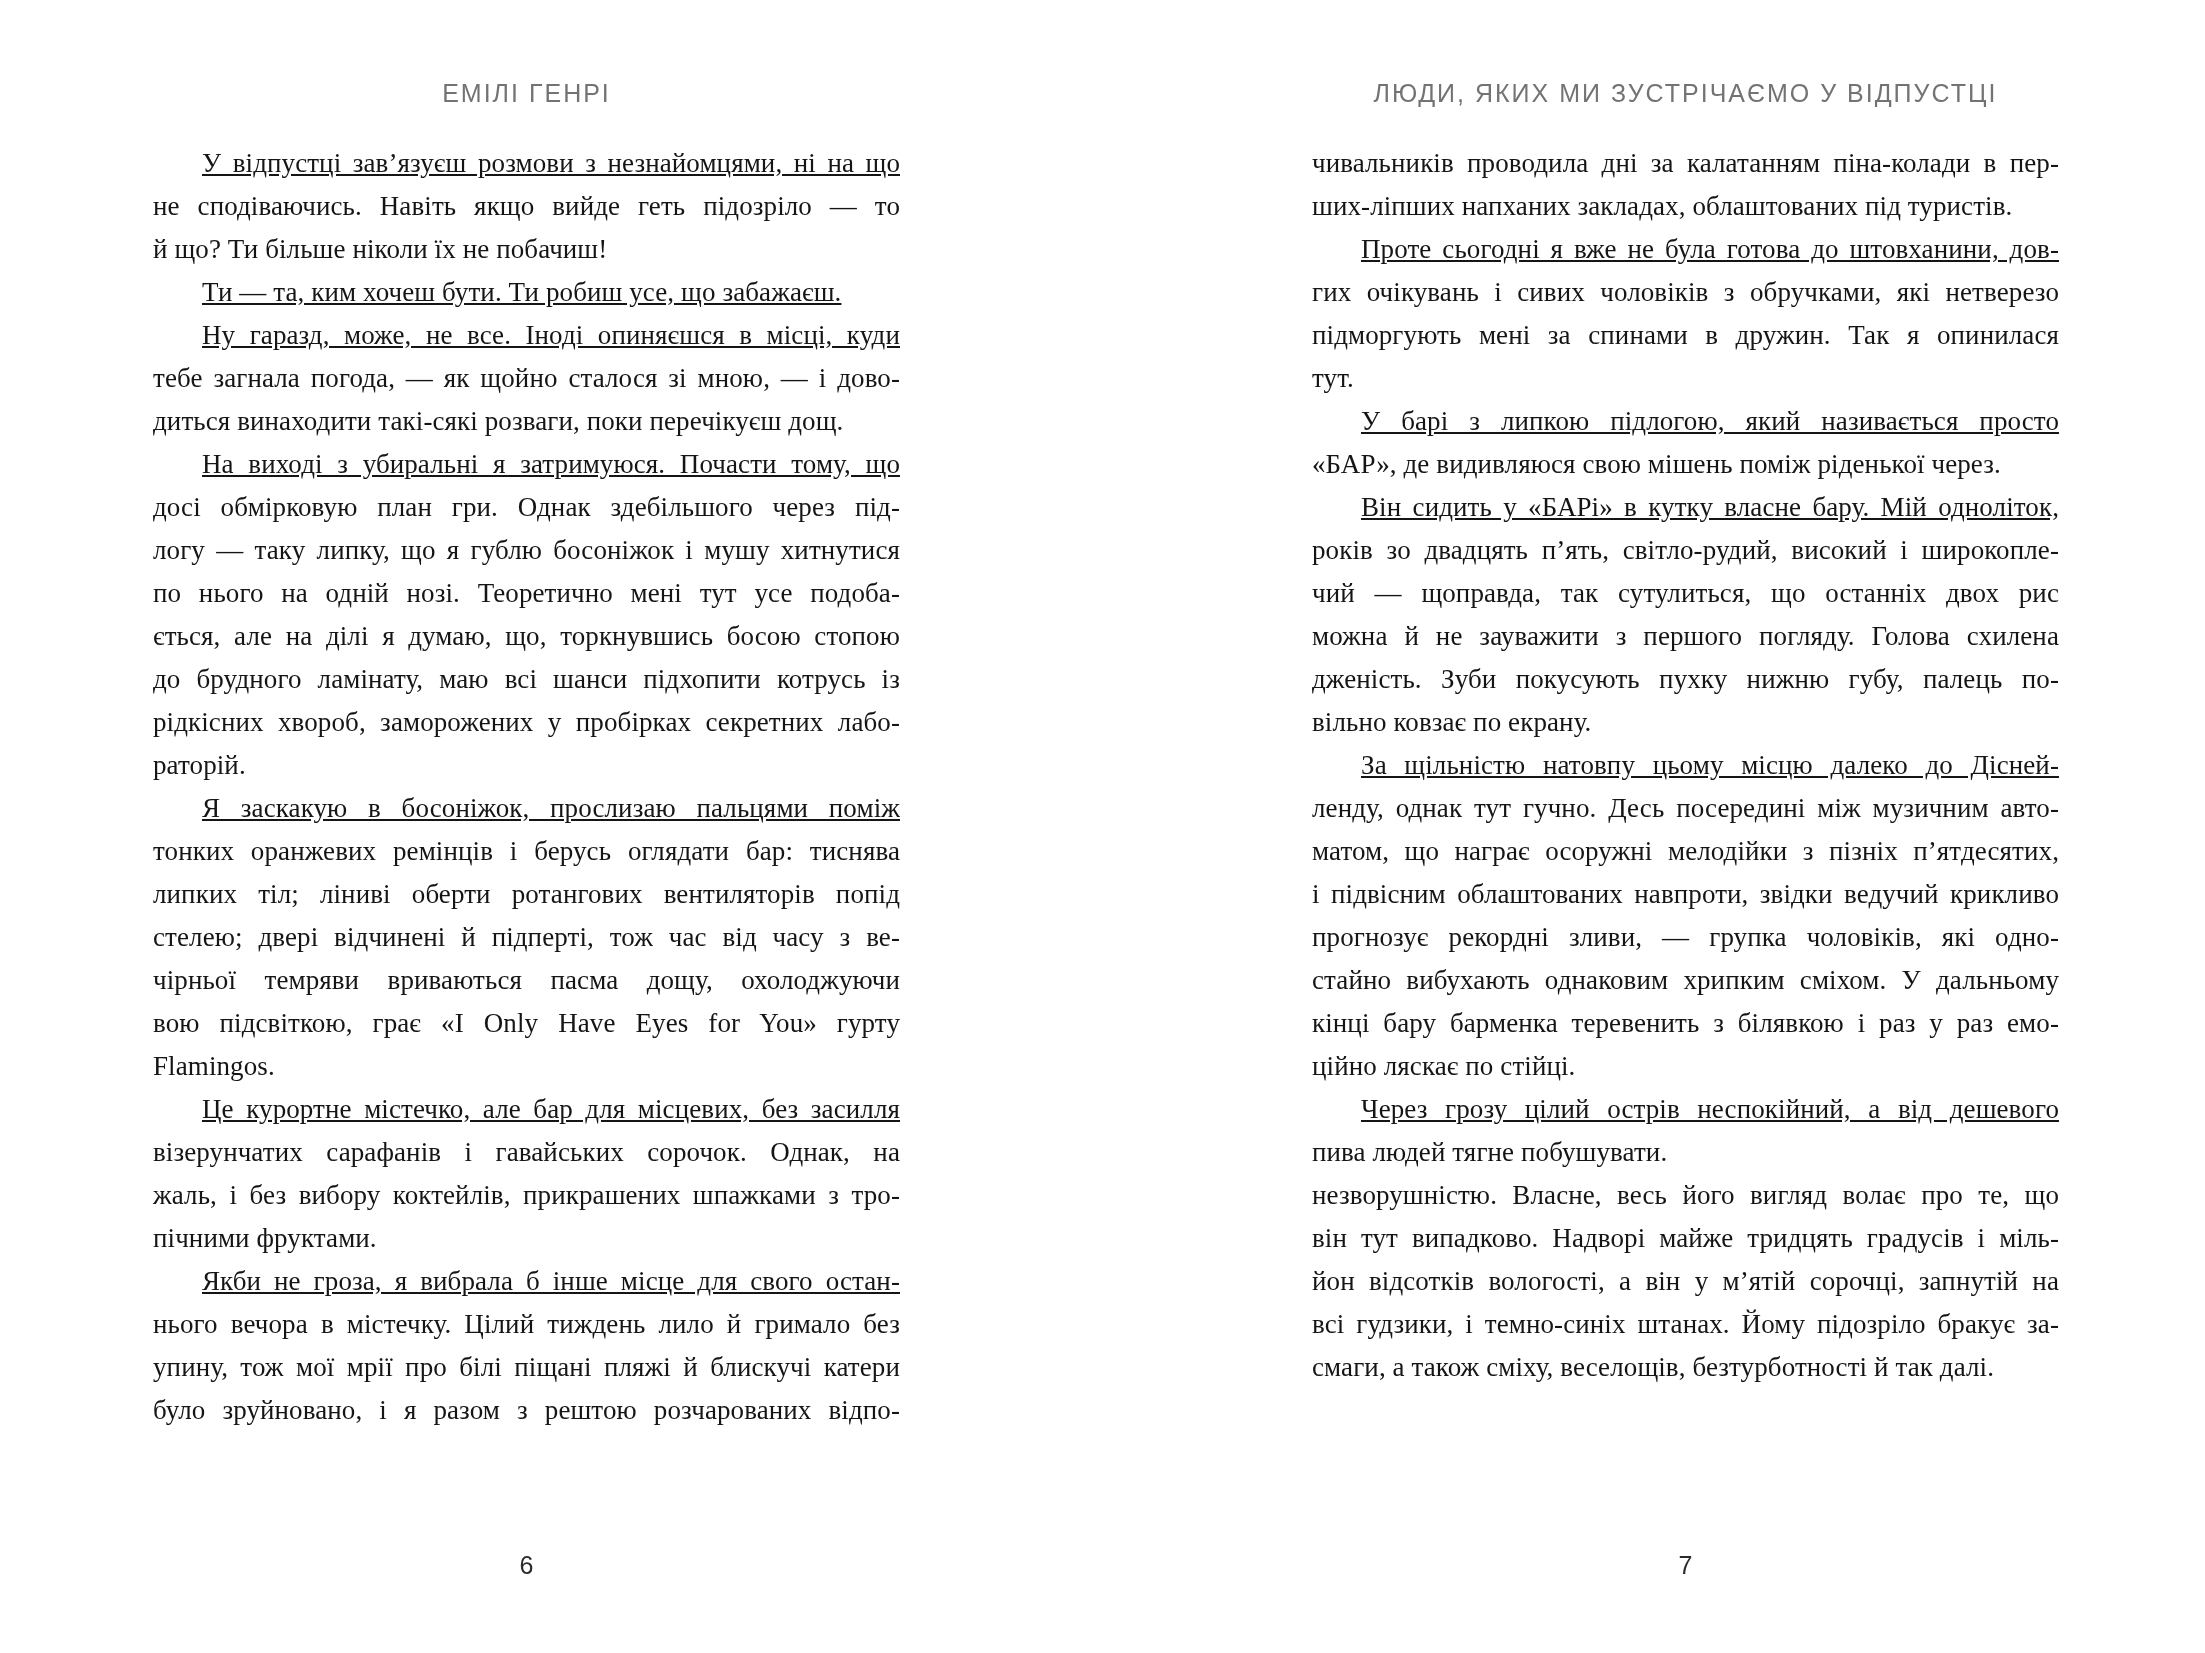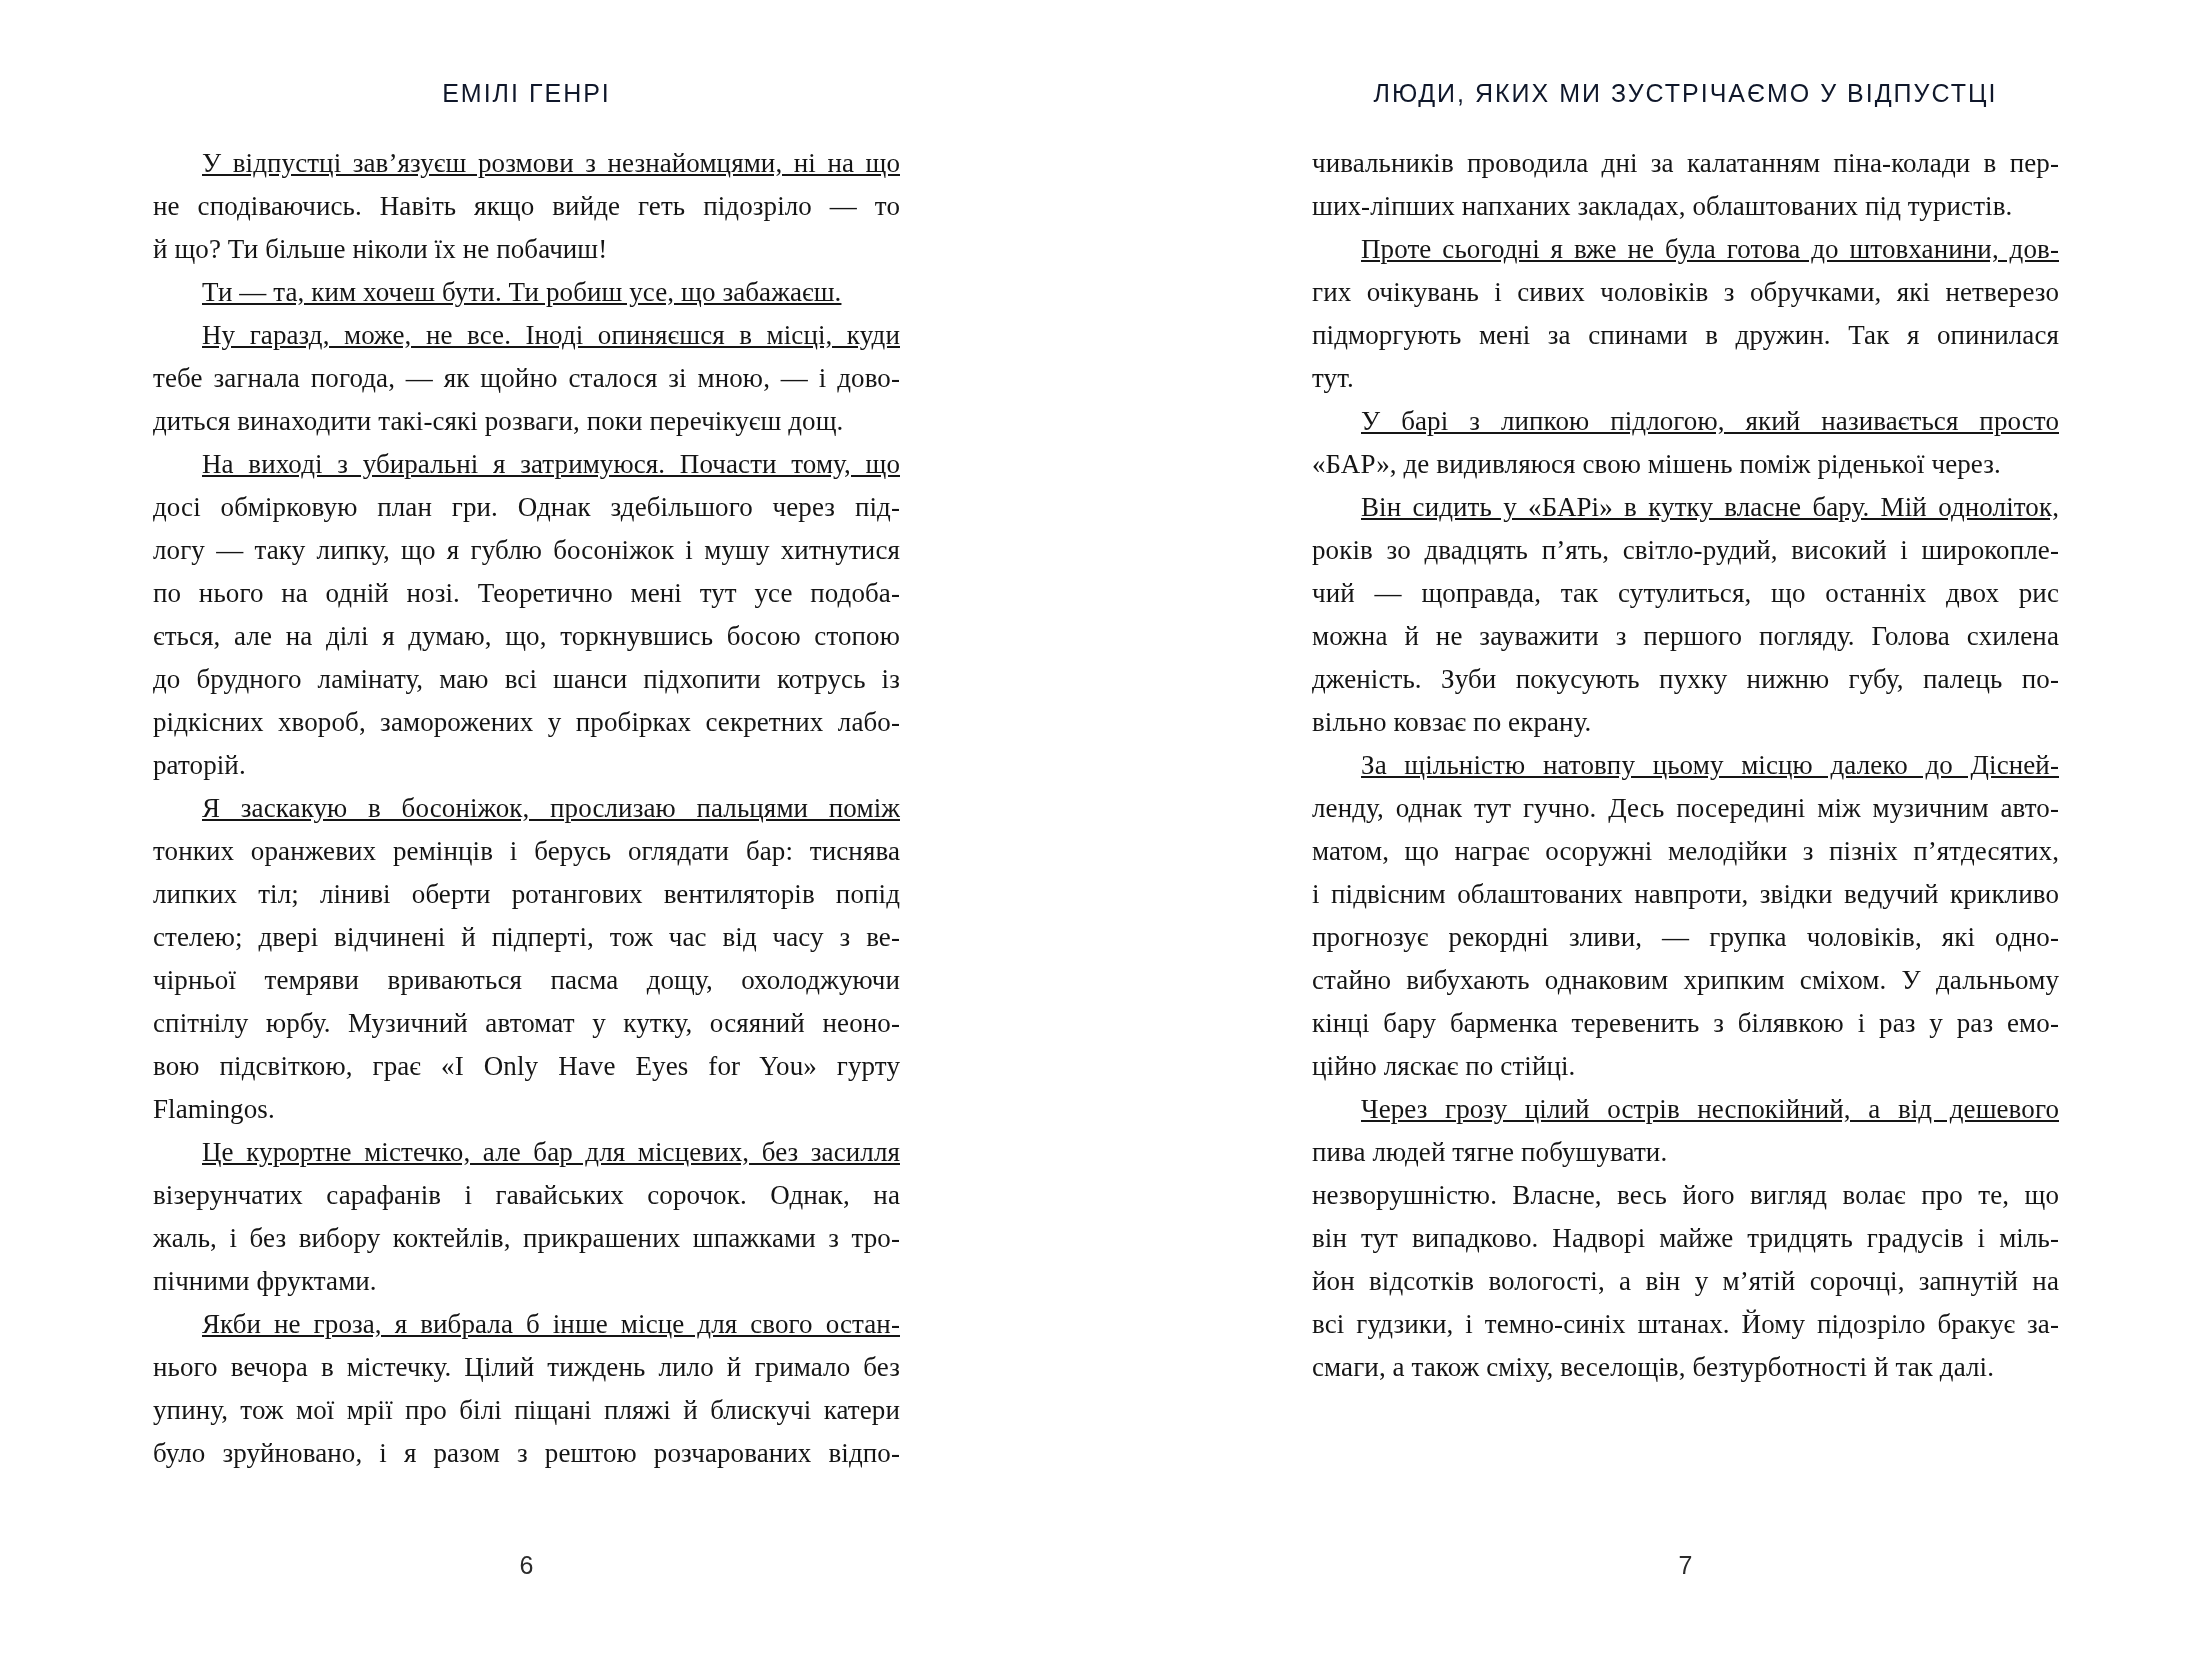--- a/index.html
+++ b/index.html
@@ -32,21 +32,21 @@
   .running-header {
     position: absolute;
     top: 79px;
     left: 0;
     width: 100%;
     text-align: center;
     font-family: "Liberation Sans", sans-serif;
     font-weight: 400;
     font-size: 25px;
     letter-spacing: 2px;
-    color: #0f172a;
+    color: #737373;
     white-space: nowrap;
   }
 
   .page-body {
     position: absolute;
     top: 142px;
     left: 0;
     right: 0;
   }
 
@@ -111,21 +111,20 @@
           <div class="line">до брудного ламінату, маю всі шанси підхопити котрусь із</div>
           <div class="line">рідкісних хвороб, заморожених у пробірках секретних лабо-</div>
           <div class="line last">раторій.</div>
         </div>
         <div class="paragraph">
           <div class="line indent">Я заскакую в босоніжок, прослизаю пальцями поміж</div>
           <div class="line">тонких оранжевих ремінців і берусь оглядати бар: тиснява</div>
           <div class="line">липких тіл; ліниві оберти ротангових вентиляторів попід</div>
           <div class="line">стелею; двері відчинені й підперті, тож час від часу з ве-</div>
           <div class="line">чірньої темряви вриваються пасма дощу, охолоджуючи</div>
-          <div class="line">спітнілу юрбу. Музичний автомат у кутку, осяяний неоно-</div>
           <div class="line">вою підсвіткою, грає «I Only Have Eyes for You» гурту</div>
           <div class="line last">Flamingos.</div>
         </div>
         <div class="paragraph">
           <div class="line indent">Це курортне містечко, але бар для місцевих, без засилля</div>
           <div class="line">візерунчатих сарафанів і гавайських сорочок. Однак, на</div>
           <div class="line">жаль, і без вибору коктейлів, прикрашених шпажками з тро-</div>
           <div class="line last">пічними фруктами.</div>
         </div>
         <div class="paragraph">

